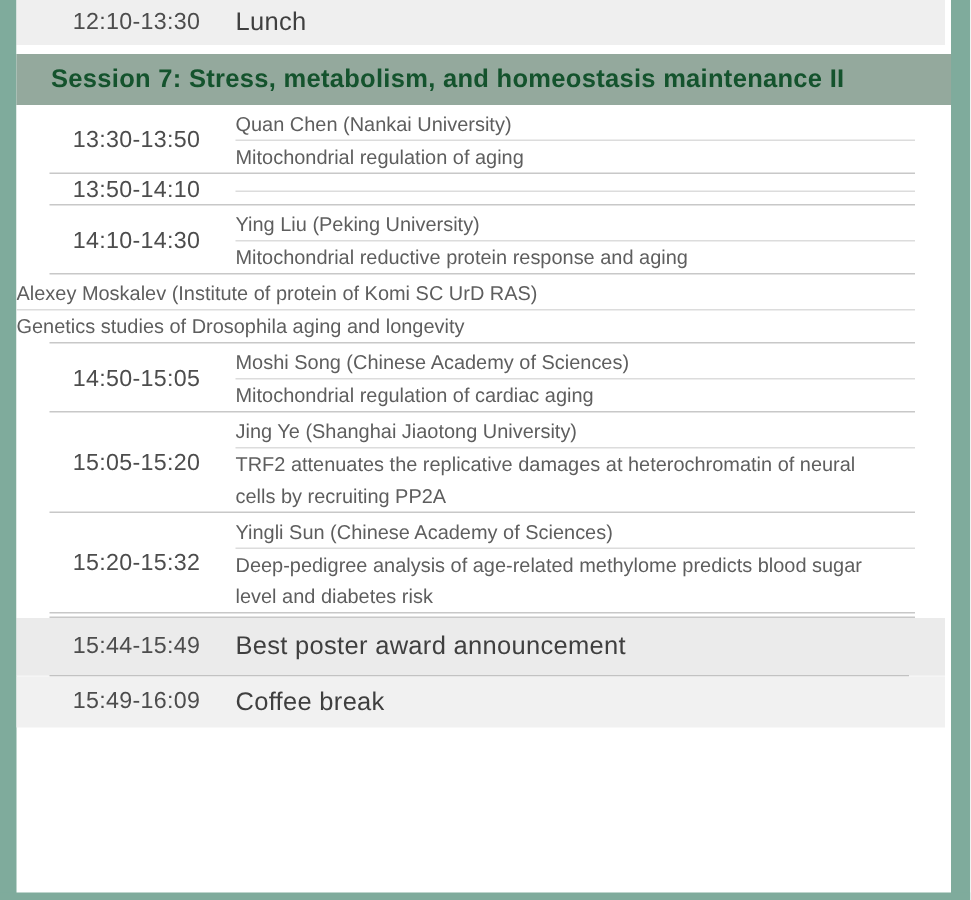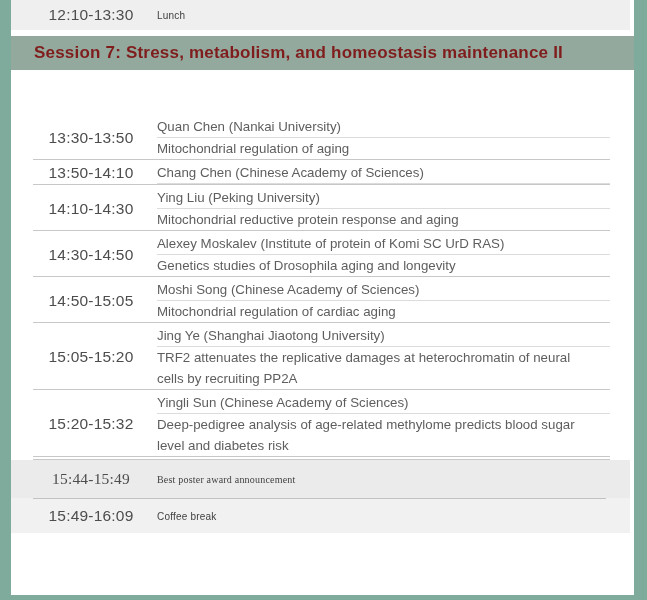--- a/index.html
+++ b/index.html
@@ -24,35 +24,35 @@
     font-family:"Liberation Sans","DejaVu Sans",sans-serif;
   }
   .edge{position:absolute;top:0;bottom:0;background:var(--frame);}
   .edge.left{left:0;width:11px;}
   .edge.right{right:0;width:13px;}
   .bottom-strip{position:absolute;left:0;right:0;bottom:0;height:5px;background:var(--frame);}
   .content{position:absolute;left:11px;right:13px;top:0;}
 
   .gray-row{display:flex;align-items:center;margin-right:4px;}
   .gray-row.lunch{height:30px;background:var(--gray1);}
-  .gray-row.award{height:38px;background:var(--gray2);font-family:Liberation Serif, serif;}
+  .gray-row.award{height:38px;background:var(--gray2);}
   .gray-row.coffee{height:34px;background:var(--gray3);}
   .gap{height:6px;background:#ffffff;}
 
   .session-band{height:34px;display:flex;align-items:center;background:var(--band);padding-left:23px;}
-  .session-title{color:#7f1d1d;font-size:17px;font-weight:bold;letter-spacing:0.2px;}
+  .session-title{color:#14532d;font-size:17px;font-weight:bold;letter-spacing:0.2px;}
 
   .tcol{
     width:132px;margin-left:14px;flex-shrink:0;
     text-align:center;color:var(--timec);
     font-size:15.5px;letter-spacing:0.2px;
   }
-  .label{font-size:10px;color:var(--labelc);letter-spacing:0.2px;}
+  .label{font-size:17px;color:var(--labelc);letter-spacing:0.2px;}
 
-  .talks{background:#ffffff;margin-top:44px;}
+  .talks{background:#ffffff;}
   .srow{position:relative;display:flex;align-items:center;padding:2px 0 1px;}
   .srow::after{
     content:"";position:absolute;left:22px;right:24px;bottom:0;height:1px;background:var(--sep);
   }
   .ccol{flex:1;color:var(--bodyc);font-size:13.3px;line-height:21px;}
   .speaker{padding-right:37px;white-space:nowrap;overflow:hidden;}
   .sdiv{height:1px;margin-right:24px;background:var(--sdiv);}
   .ttl{padding-right:37px;}
 
   .divider-row{background:var(--gray3);margin-right:4px;}
@@ -85,36 +85,34 @@
         <div class="ccol">
           <div class="speaker">Quan Chen (Nankai University)</div>
           <div class="sdiv"></div>
           <div class="ttl">Mitochondrial regulation of aging</div>
         </div>
       </div>
 
       <div class="srow">
         <div class="tcol">13:50-14:10</div>
         <div class="ccol">
-          <div class="speaker">Chang Chen (Chinese Academy of Sciences)</div>
           <div class="sdiv"></div>
         </div>
       </div>
 
       <div class="srow">
         <div class="tcol">14:10-14:30</div>
         <div class="ccol">
           <div class="speaker">Ying Liu (Peking University)</div>
           <div class="sdiv"></div>
           <div class="ttl">Mitochondrial reductive protein response and aging</div>
         </div>
       </div>
 
       <div class="srow">
-        <div class="tcol">14:30-14:50</div>
         <div class="ccol">
           <div class="speaker">Alexey Moskalev (Institute of protein of Komi SC UrD RAS)</div>
           <div class="sdiv"></div>
           <div class="ttl">Genetics studies of Drosophila aging and longevity</div>
         </div>
       </div>
 
       <div class="srow">
         <div class="tcol">14:50-15:05</div>
         <div class="ccol">

